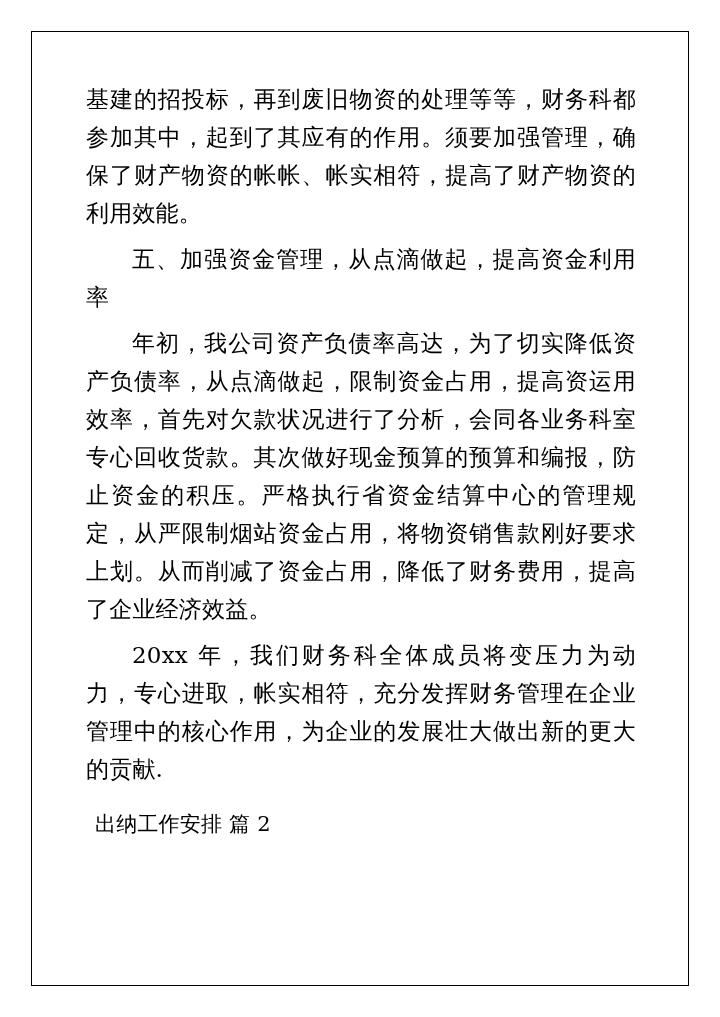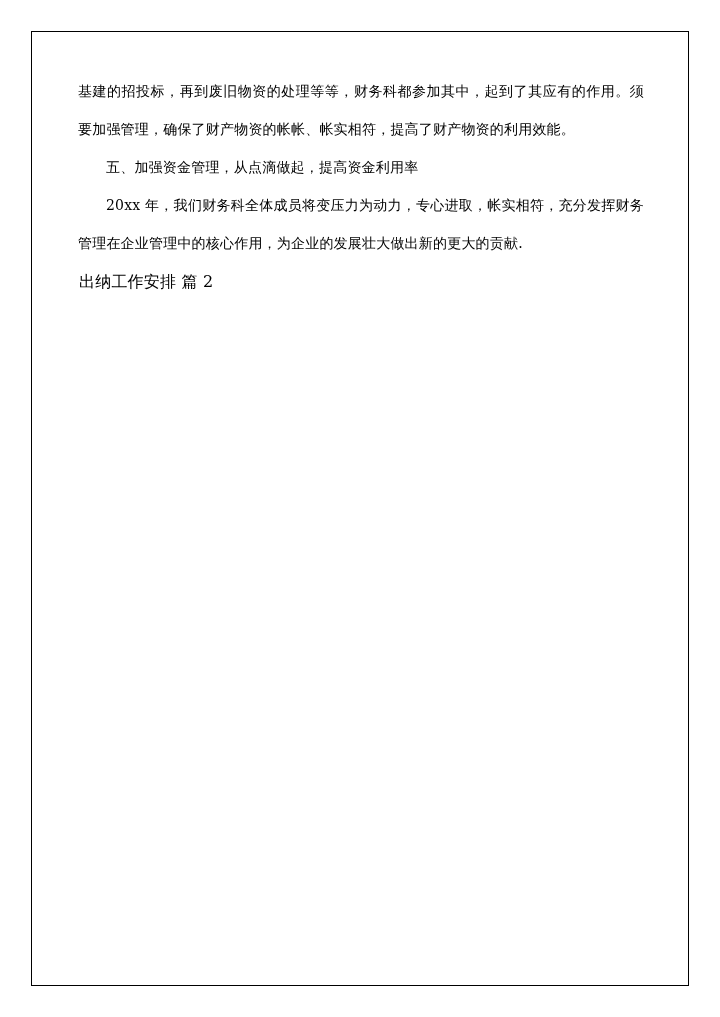--- a/index.html
+++ b/index.html
@@ -30,42 +30,43 @@
     box-sizing: border-box;
     pointer-events: none;
   }
   .content {
     position: absolute;
     left: 78px;
     top: 72px;
     width: 566px;
   }
   .para {
-    font-size: 14px;
+    font-size: 23px;
     line-height: 38px;
     text-align: justify;
     text-justify: inter-ideograph;
-    margin: 0;
+    margin: 8px;
     letter-spacing: 0.2px;
   }
   .para.indent {
     text-indent: 2em;
   }
   .heading {
-    font-size: 16px;
+    font-size: 21px;
     line-height: 38px;
-    margin: 1px;
+    margin: 17px;
     text-indent: 0;
     letter-spacing: 0.2px;
   }
 </style>
 </head>
 <body>
 
 <div class="page">
   <div class="page-border"></div>
   <div class="content">
     <p class="para">基建的招投标，再到废旧物资的处理等等，财务科都参加其中，起到了其应有的作用。须要加强管理，确保了财产物资的帐帐、帐实相符，提高了财产物资的利用效能。</p>
     <p class="para indent">五、加强资金管理，从点滴做起，提高资金利用率</p>
+    <p class="para indent">年初，我公司资产负债率高达，为了切实降低资产负债率，从点滴做起，限制资金占用，提高资运用效率，首先对欠款状况进行了分析，会同各业务科室专心回收货款。其次做好现金预算的预算和编报，防止资金的积压。严格执行省资金结算中心的管理规定，从严限制烟站资金占用，将物资销售款刚好要求上划。从而削减了资金占用，降低了财务费用，提高了企业经济效益。</p>
     <p class="para indent">20xx 年，我们财务科全体成员将变压力为动力，专心进取，帐实相符，充分发挥财务管理在企业管理中的核心作用，为企业的发展壮大做出新的更大的贡献.</p>
     <p class="heading">出纳工作安排  篇 2</p>
   </div>
 </div>
 
 </body></html>

